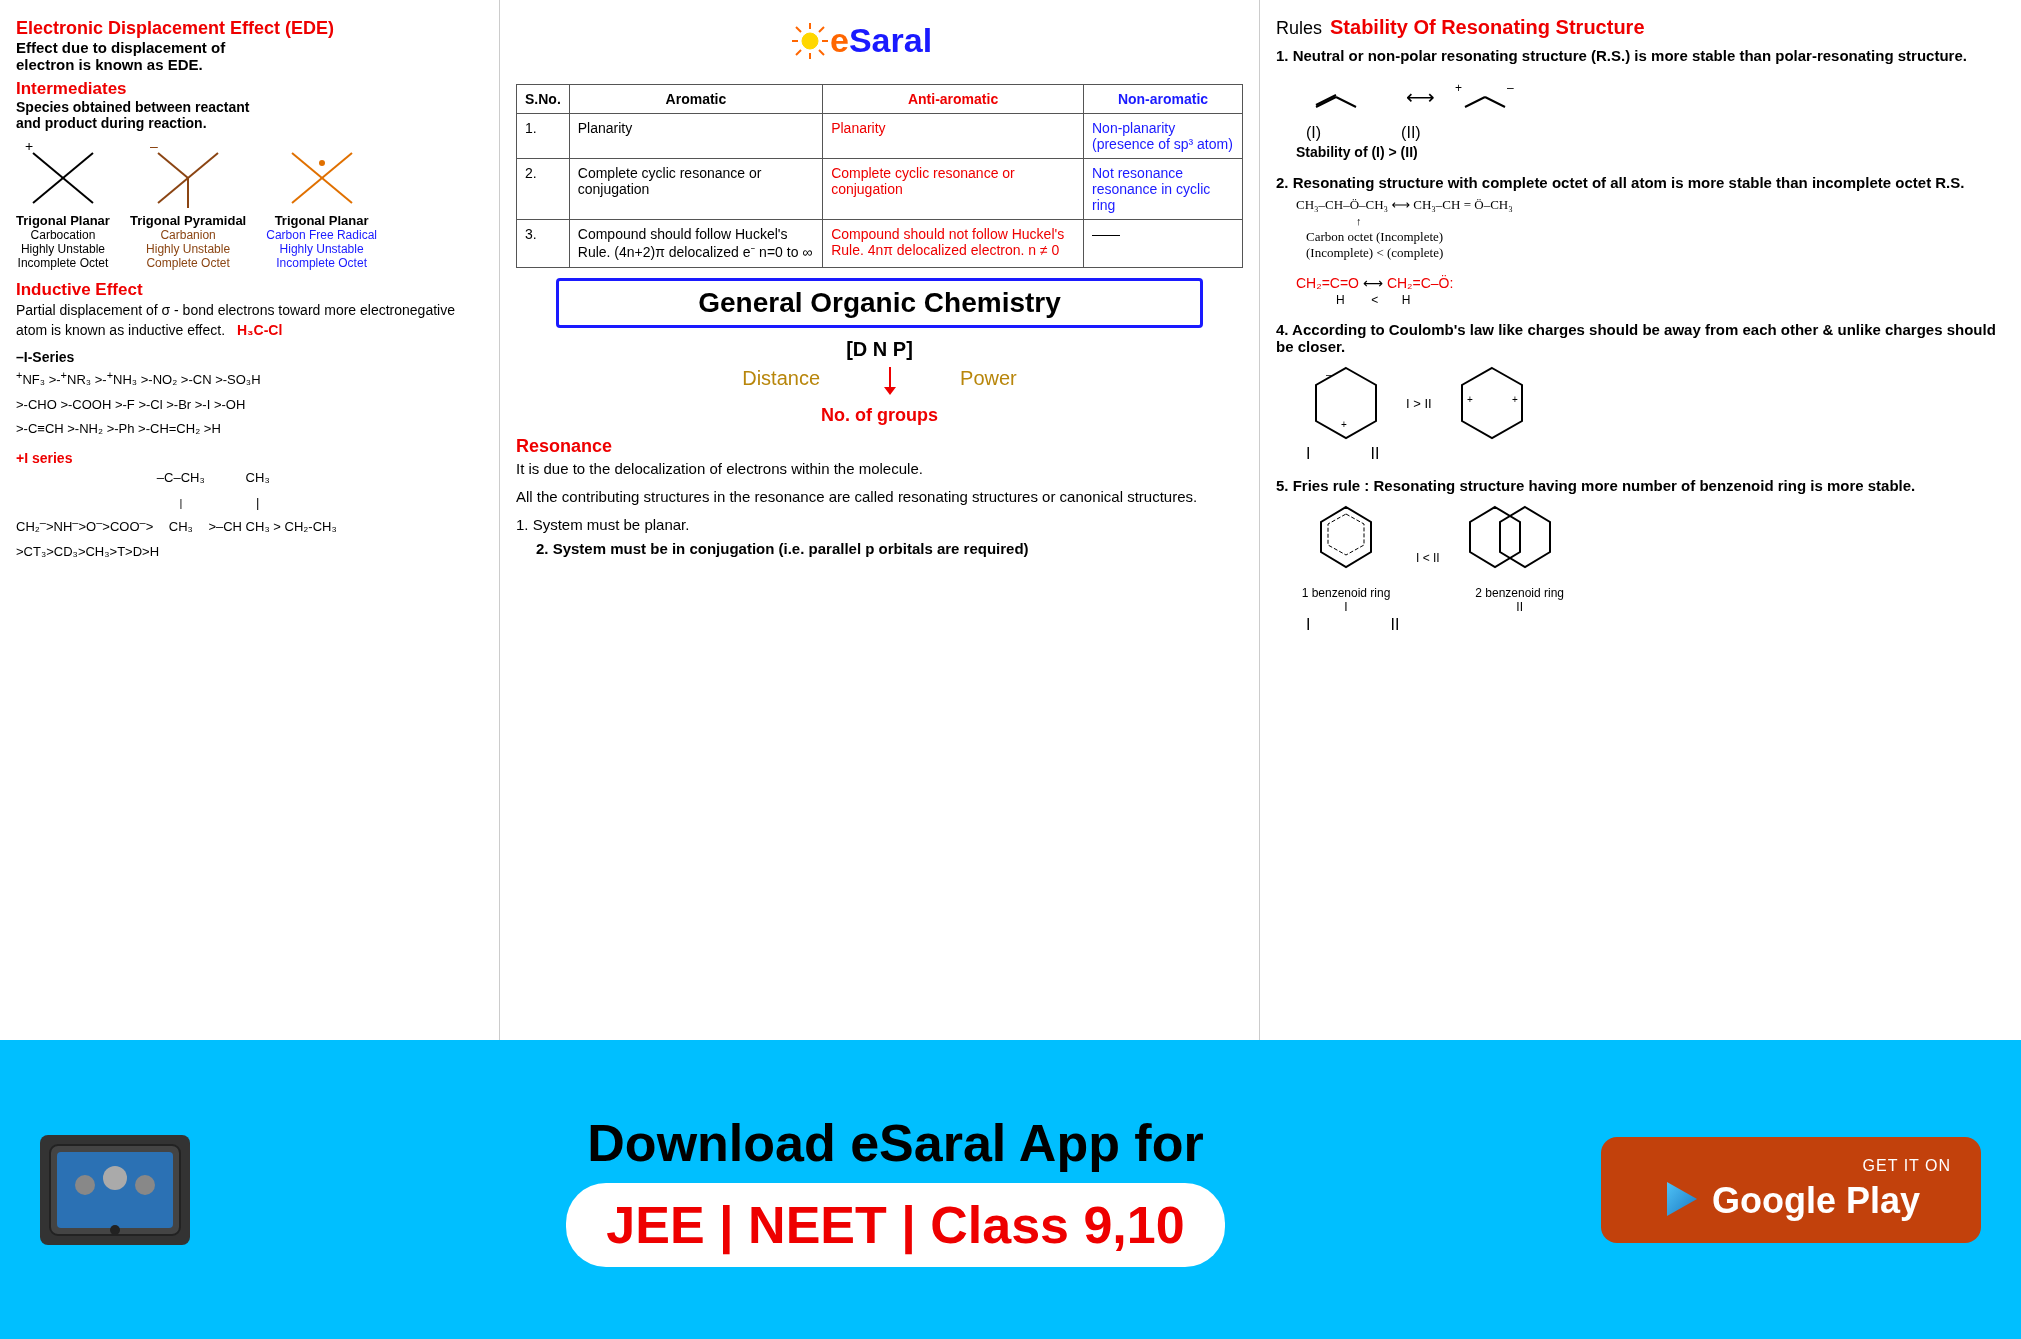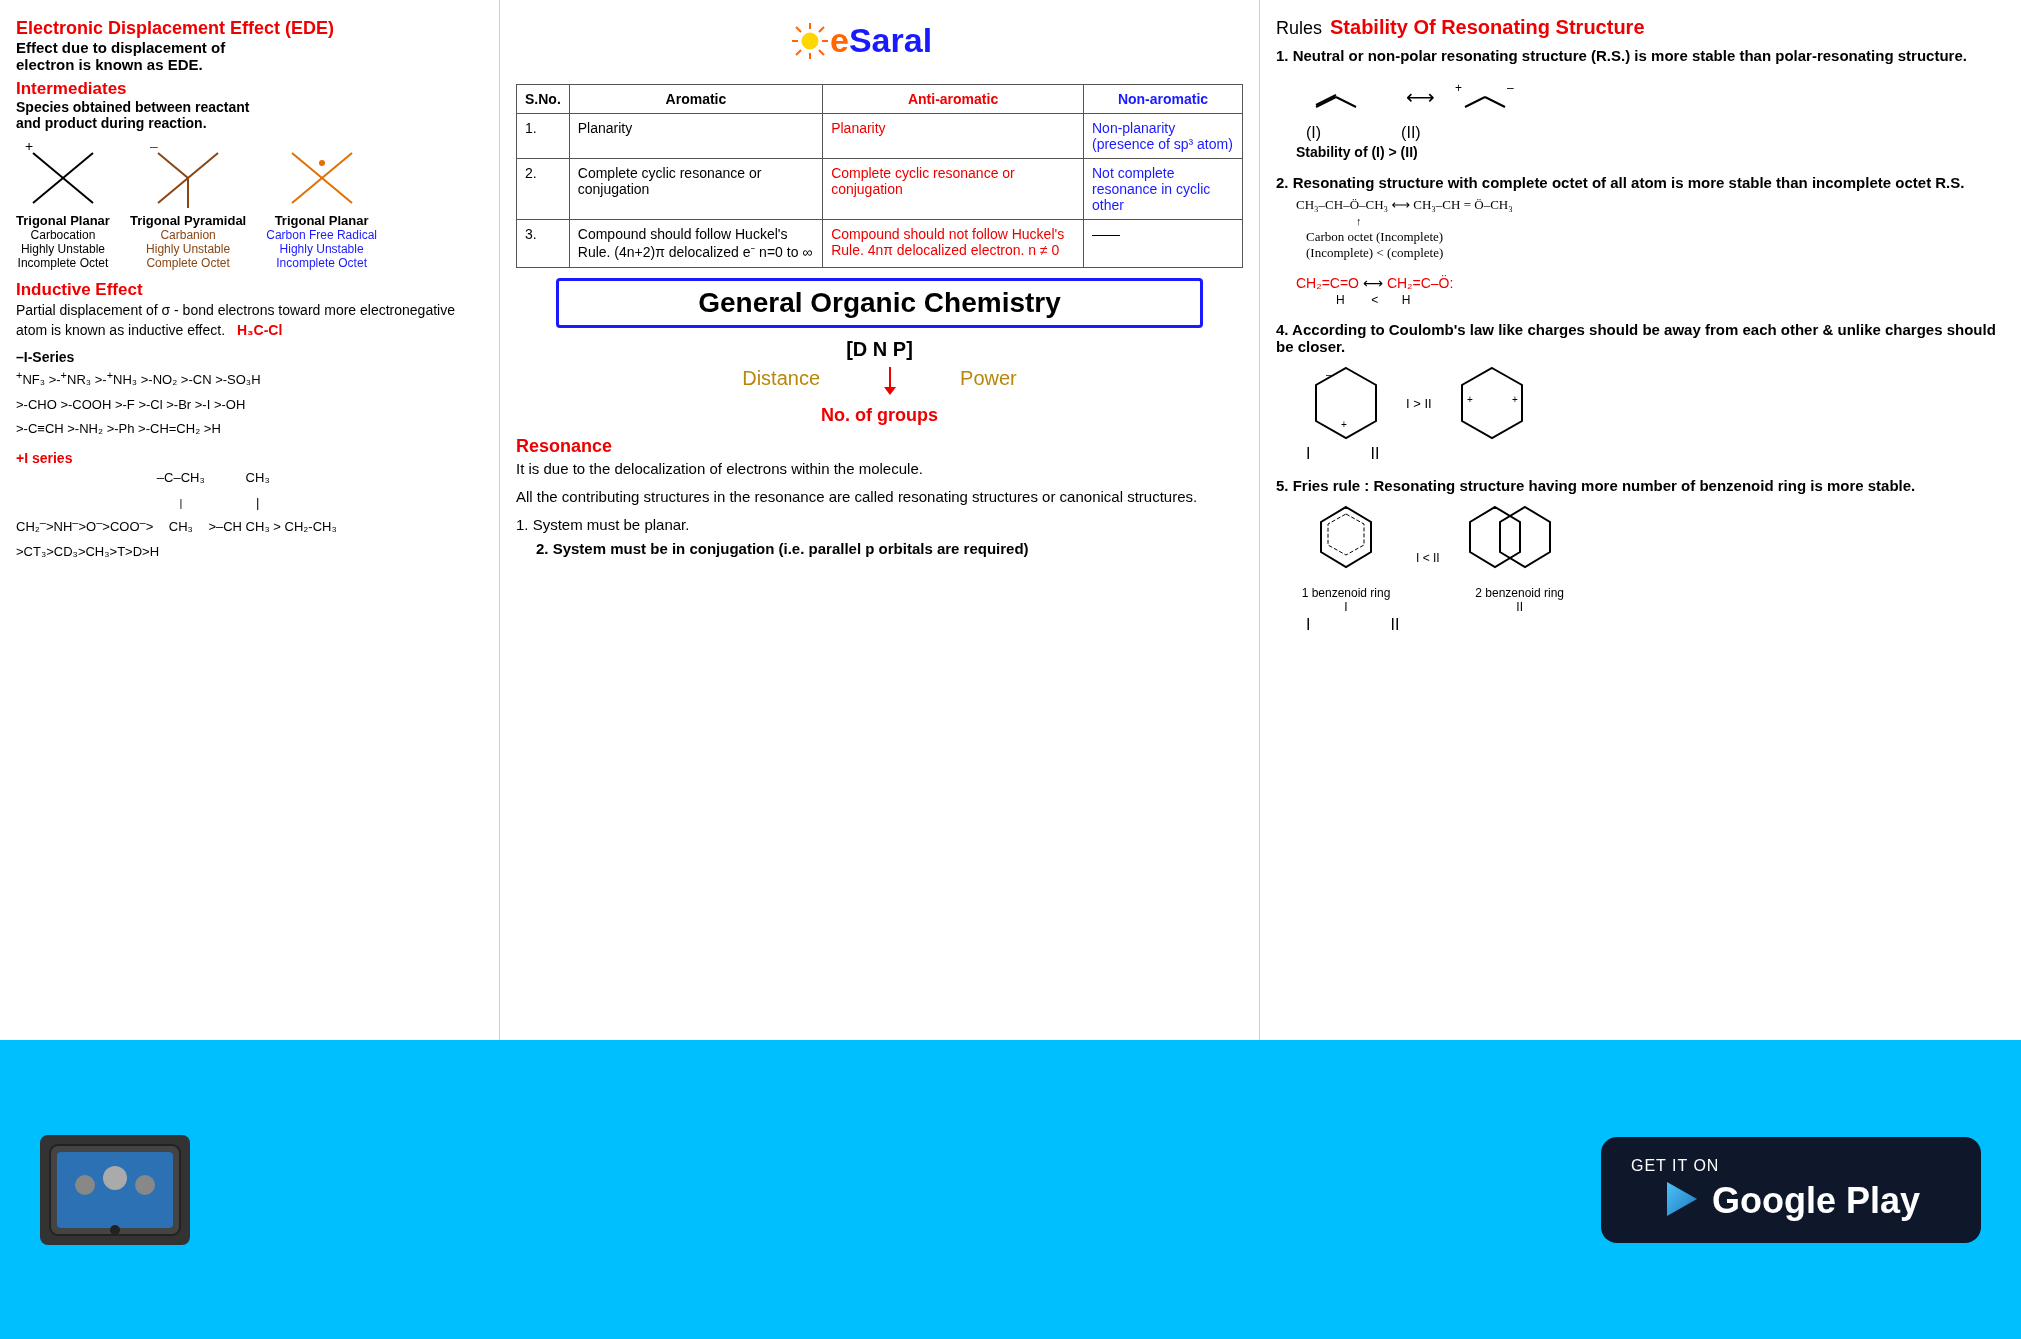--- a/index.html
+++ b/index.html
@@ -179,24 +179,24 @@
       background: #fff;
       border-radius: 40px;
       padding: 12px 40px;
       font-size: 52px;
       font-weight: bold;
       color: #e00;
       margin-top: 10px;
       display: inline-block;
     }
     .footer-right {
-      background: #0f172a;
+      background: #c2410c;
       border-radius: 16px;
       padding: 20px 30px;
-      text-align: left;
+      text-align: right;
       min-width: 380px;
     }
     .get-it-on {
       color: #fff;
       font-size: 16px;
       letter-spacing: 1px;
     }
     .google-play-text {
       color: #fff;
       font-size: 36px;
@@ -371,21 +371,21 @@
           <tr>
             <td>1.</td>
             <td>Planarity</td>
             <td class="td-anti">Planarity</td>
             <td class="td-nonaro">Non-planarity (presence of sp³ atom)</td>
           </tr>
           <tr>
             <td>2.</td>
             <td>Complete cyclic resonance or conjugation</td>
             <td class="td-anti">Complete cyclic resonance or conjugation</td>
-            <td class="td-nonaro">Not complete resonance in cyclic other</td>
+            <td class="td-nonaro">Not resonance resonance in cyclic ring</td>
           </tr>
           <tr>
             <td>3.</td>
             <td>Compound should follow Huckel's Rule. (4n+2)π delocalized e⁻ n=0 to ∞</td>
             <td class="td-anti">Compound should not follow Huckel's Rule. 4nπ delocalized electron. n ≠ 0</td>
             <td>——</td>
           </tr>
         </tbody>
       </table>
 
@@ -552,20 +552,24 @@
           <rect x="12" y="12" width="116" height="76" rx="4" fill="#1a90ff" opacity="0.6"></rect>
           <circle cx="70" cy="90" r="5" fill="#222"></circle>
 
           <circle cx="40" cy="45" r="10" fill="#888"></circle>
           <circle cx="70" cy="38" r="12" fill="#aaa"></circle>
           <circle cx="100" cy="45" r="10" fill="#888"></circle>
         </svg>
       </div>
     </div>
 
+    <div class="footer-center">
+      <div class="footer-download">Download eSaral App for</div>
+      <div class="footer-jee">JEE | NEET | Class 9,10</div>
+    </div>
 
     <div class="footer-right">
       <div class="get-it-on">GET IT ON</div>
       <div style="display:flex;align-items:center;justify-content:center;gap:10px;margin-top:4px;">
         <span>
           <svg width="40" height="40">
             <defs>
               <linearGradient id="playGrad" x1="0" y1="0" x2="1" y2="1">
                 <stop offset="0%" stop-color="#4fc3f7"></stop>
                 <stop offset="100%" stop-color="#1a78c2"></stop>

